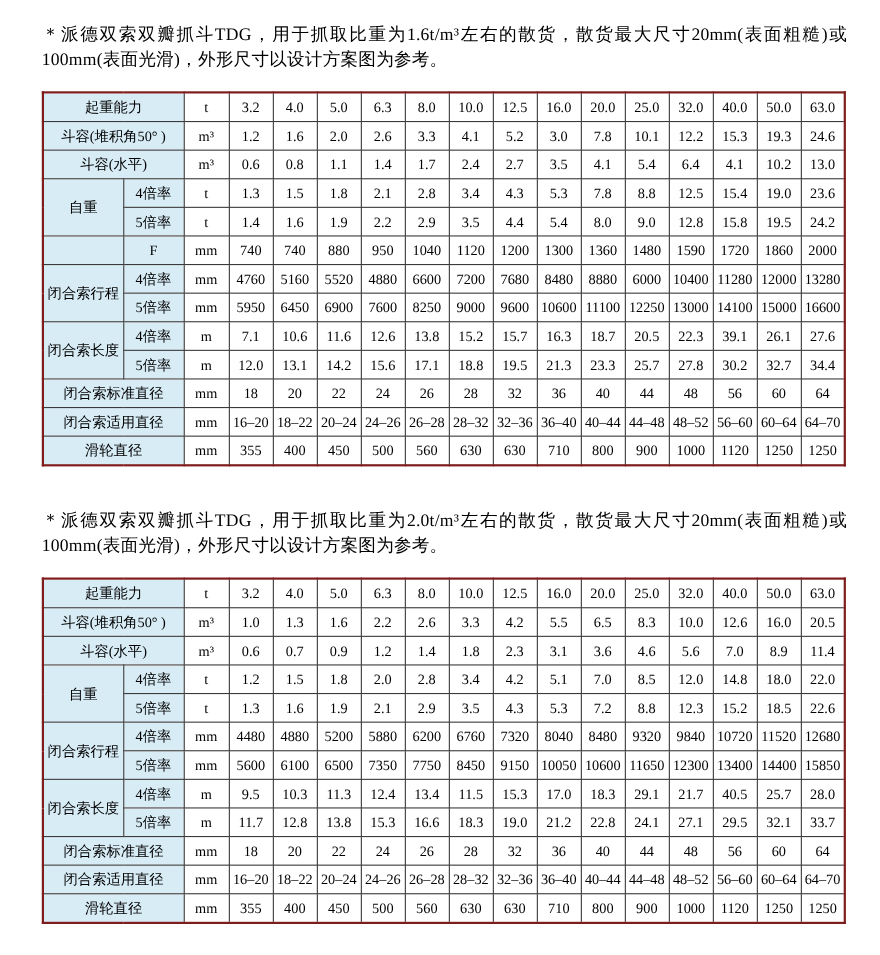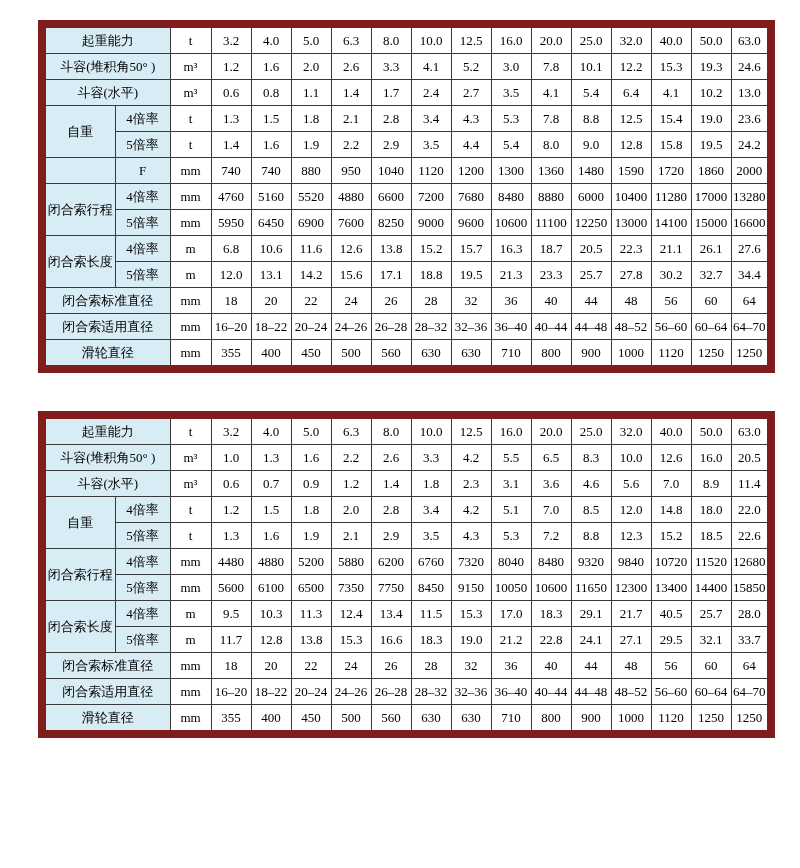--- a/index.html
+++ b/index.html
@@ -20,21 +20,21 @@
     font-size: 16px;
     line-height: 23px;
     text-align: justify;
     letter-spacing: 0.2px;
   }
   section.spec-section { margin-bottom: 38px; }
   table.spec {
     border-collapse: collapse;
     table-layout: fixed;
     width: 731px;
-    border: 8px solid #7f1d1d;
+    border: 2px solid #7f1d1d;
     padding-left: 45px;
   }
   table.spec th, table.spec td {
     border: 1px solid #3a3a3a;
     height: 25px;
     padding: 0;
     text-align: center;
     vertical-align: middle;
     overflow: hidden;
     white-space: nowrap;
@@ -50,20 +50,21 @@
   col.c-sub  { width: 55px; }
   col.c-unit { width: 41px; }
   col.c-val  { width: 40px; }
 </style>
 </head>
 <body>
 
 <div class="doc">
 
   <section class="spec-section">
+    <p class="intro">＊派德双索双瓣抓斗TDG，用于抓取比重为1.6t/m³左右的散货，散货最大尺寸20mm(表面粗糙)或100mm(表面光滑)，外形尺寸以设计方案图为参考。</p>
     <table class="spec">
       <colgroup>
         <col class="c-main">
           <col class="c-sub">
           <col class="c-unit">
         <col class="c-val">
           <col class="c-val">
           <col class="c-val">
           <col class="c-val">
         <col class="c-val">
@@ -197,21 +198,21 @@
             <td class="val">5520</td>
             <td class="val">4880</td>
             <td class="val">6600</td>
             <td class="val">7200</td>
             <td class="val">7680</td>
             <td class="val">8480</td>
             <td class="val">8880</td>
             <td class="val">6000</td>
             <td class="val">10400</td>
             <td class="val">11280</td>
-            <td class="val">17000</td>
+            <td class="val">12000</td>
             <td class="val">13280</td>
           </tr>
           <tr>
             <th class="lbl sub">5倍率</th>
             <td class="unit">mm</td>
             <td class="val">5950</td>
             <td class="val">6450</td>
             <td class="val">6900</td>
             <td class="val">7600</td>
             <td class="val">8250</td>
@@ -222,32 +223,32 @@
             <td class="val">12250</td>
             <td class="val">13000</td>
             <td class="val">14100</td>
             <td class="val">15000</td>
             <td class="val">16600</td>
           </tr>
           <tr>
             <th class="lbl" rowspan="2">闭合索长度</th>
             <th class="lbl sub">4倍率</th>
             <td class="unit">m</td>
-            <td class="val">6.8</td>
+            <td class="val">7.1</td>
             <td class="val">10.6</td>
             <td class="val">11.6</td>
             <td class="val">12.6</td>
             <td class="val">13.8</td>
             <td class="val">15.2</td>
             <td class="val">15.7</td>
             <td class="val">16.3</td>
             <td class="val">18.7</td>
             <td class="val">20.5</td>
             <td class="val">22.3</td>
-            <td class="val">21.1</td>
+            <td class="val">39.1</td>
             <td class="val">26.1</td>
             <td class="val">27.6</td>
           </tr>
           <tr>
             <th class="lbl sub">5倍率</th>
             <td class="unit">m</td>
             <td class="val">12.0</td>
             <td class="val">13.1</td>
             <td class="val">14.2</td>
             <td class="val">15.6</td>
@@ -314,20 +315,21 @@
             <td class="val">1000</td>
             <td class="val">1120</td>
             <td class="val">1250</td>
             <td class="val">1250</td>
           </tr>
         </tbody>
     </table>
   </section>
 
   <section class="spec-section">
+    <p class="intro">＊派德双索双瓣抓斗TDG，用于抓取比重为2.0t/m³左右的散货，散货最大尺寸20mm(表面粗糙)或100mm(表面光滑)，外形尺寸以设计方案图为参考。</p>
     <table class="spec">
       <colgroup>
         <col class="c-main">
           <col class="c-sub">
           <col class="c-unit">
         <col class="c-val">
           <col class="c-val">
           <col class="c-val">
           <col class="c-val">
         <col class="c-val">

